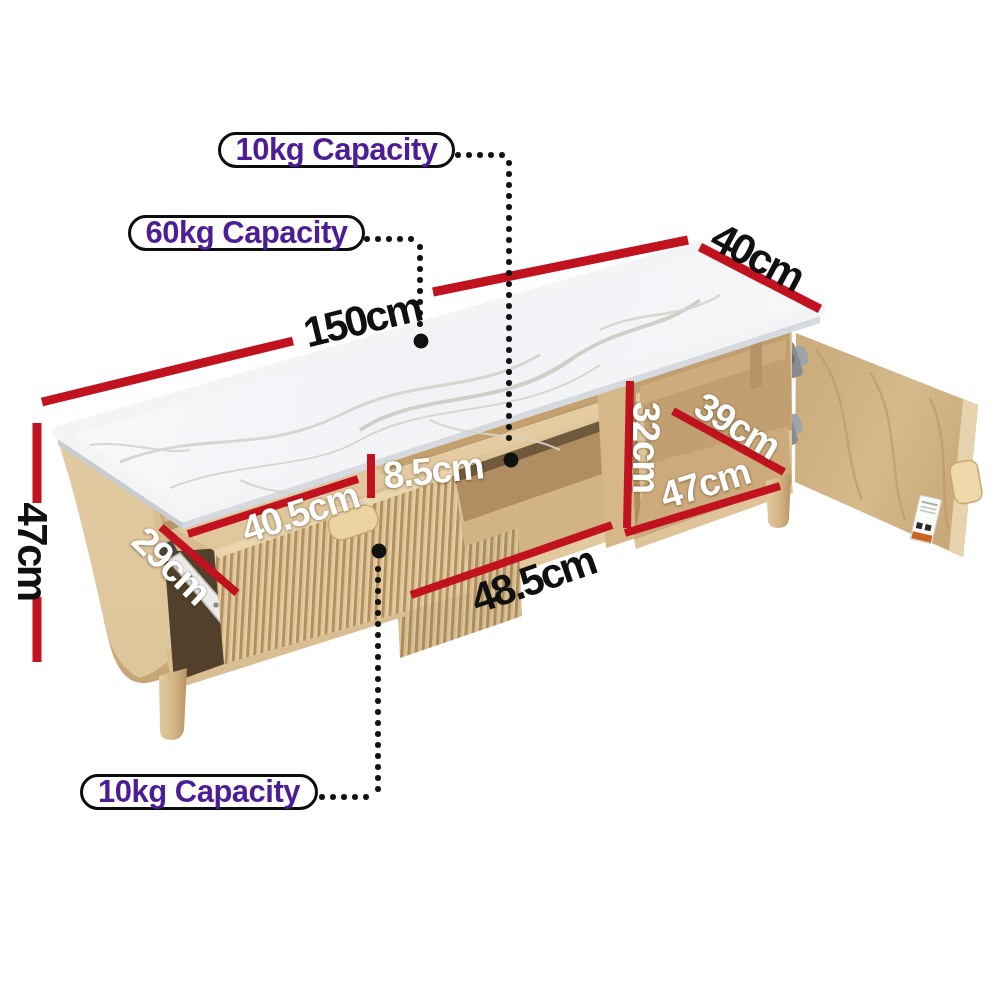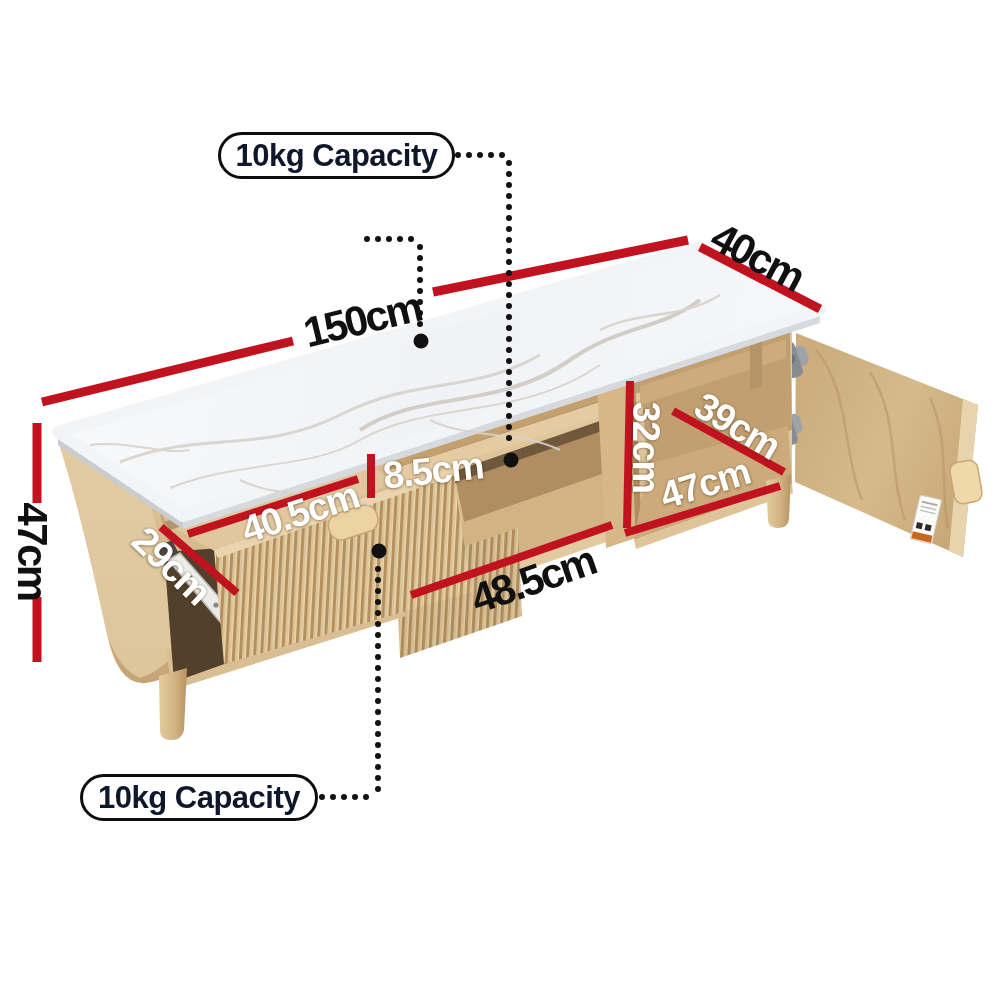--- a/index.html
+++ b/index.html
@@ -2,24 +2,24 @@
 <html><head>
 <meta charset="utf-8">
 <style>
   html,body{margin:0;padding:0;background:#ffffff;}
   .stage{
     position:relative;width:1000px;height:1000px;background:#ffffff;overflow:hidden;
     font-family:"Liberation Sans","DejaVu Sans",sans-serif;
   }
   .stage svg{position:absolute;left:0;top:0;}
   .badge{
-    position:absolute;height:47px;box-sizing:border-box;
+    position:absolute;height:36px;box-sizing:border-box;
     background:#ffffff;border:3.5px solid #0d0d0d;border-radius:24px;
     display:flex;align-items:center;justify-content:center;
-    font-size:31px;font-weight:700;letter-spacing:-0.5px;color:#0f172a;
+    font-size:31px;font-weight:700;letter-spacing:-0.5px;color:#4c1d95;
     white-space:nowrap;z-index:4;
   }
   .dim{
     position:absolute;white-space:nowrap;font-weight:700;z-index:3;
     transform:translate(-50%,-50%) rotate(var(--r,0deg));
   }
   .dim.black{color:#101010;font-size:42px;letter-spacing:-2.5px;}
   .dim.white{color:#ffffff;font-size:38px;letter-spacing:-1.5px;
     text-shadow:0 1px 3px rgba(60,40,10,.45),0 0 2px rgba(60,40,10,.3);}
 </style>
@@ -196,20 +196,23 @@
     <g fill="#111111">
       <circle cx="511" cy="460" r="7.5"></circle>
       <circle cx="421" cy="341" r="7.5"></circle>
       <circle cx="379" cy="551" r="7.5"></circle>
     </g>
   </svg>
 
   <div class="badge" style="left:218px;top:132px;width:237px">
     <span>10kg Capacity</span>
   </div>
+  <div class="badge" style="left:128px;top:215px;width:237px">
+    <span>60kg Capacity</span>
+  </div>
   <div class="badge" style="left:80px;top:774px;width:238px">
     <span>10kg Capacity</span>
   </div>
 
   <div class="dim black" style="left:362px;top:320px;--r:-13.5deg">150cm</div>
   <div class="dim black" style="left:757px;top:257px;--r:28deg">40cm</div>
   <div class="dim black" style="left:32px;top:551px;--r:90deg">47cm</div>
   <div class="dim white" style="left:171px;top:566px;--r:44deg">29cm</div>
   <div class="dim white" style="left:300px;top:513px;--r:-18deg">40.5cm</div>
   <div class="dim white" style="left:433px;top:471px;--r:-6deg">8.5cm</div>

